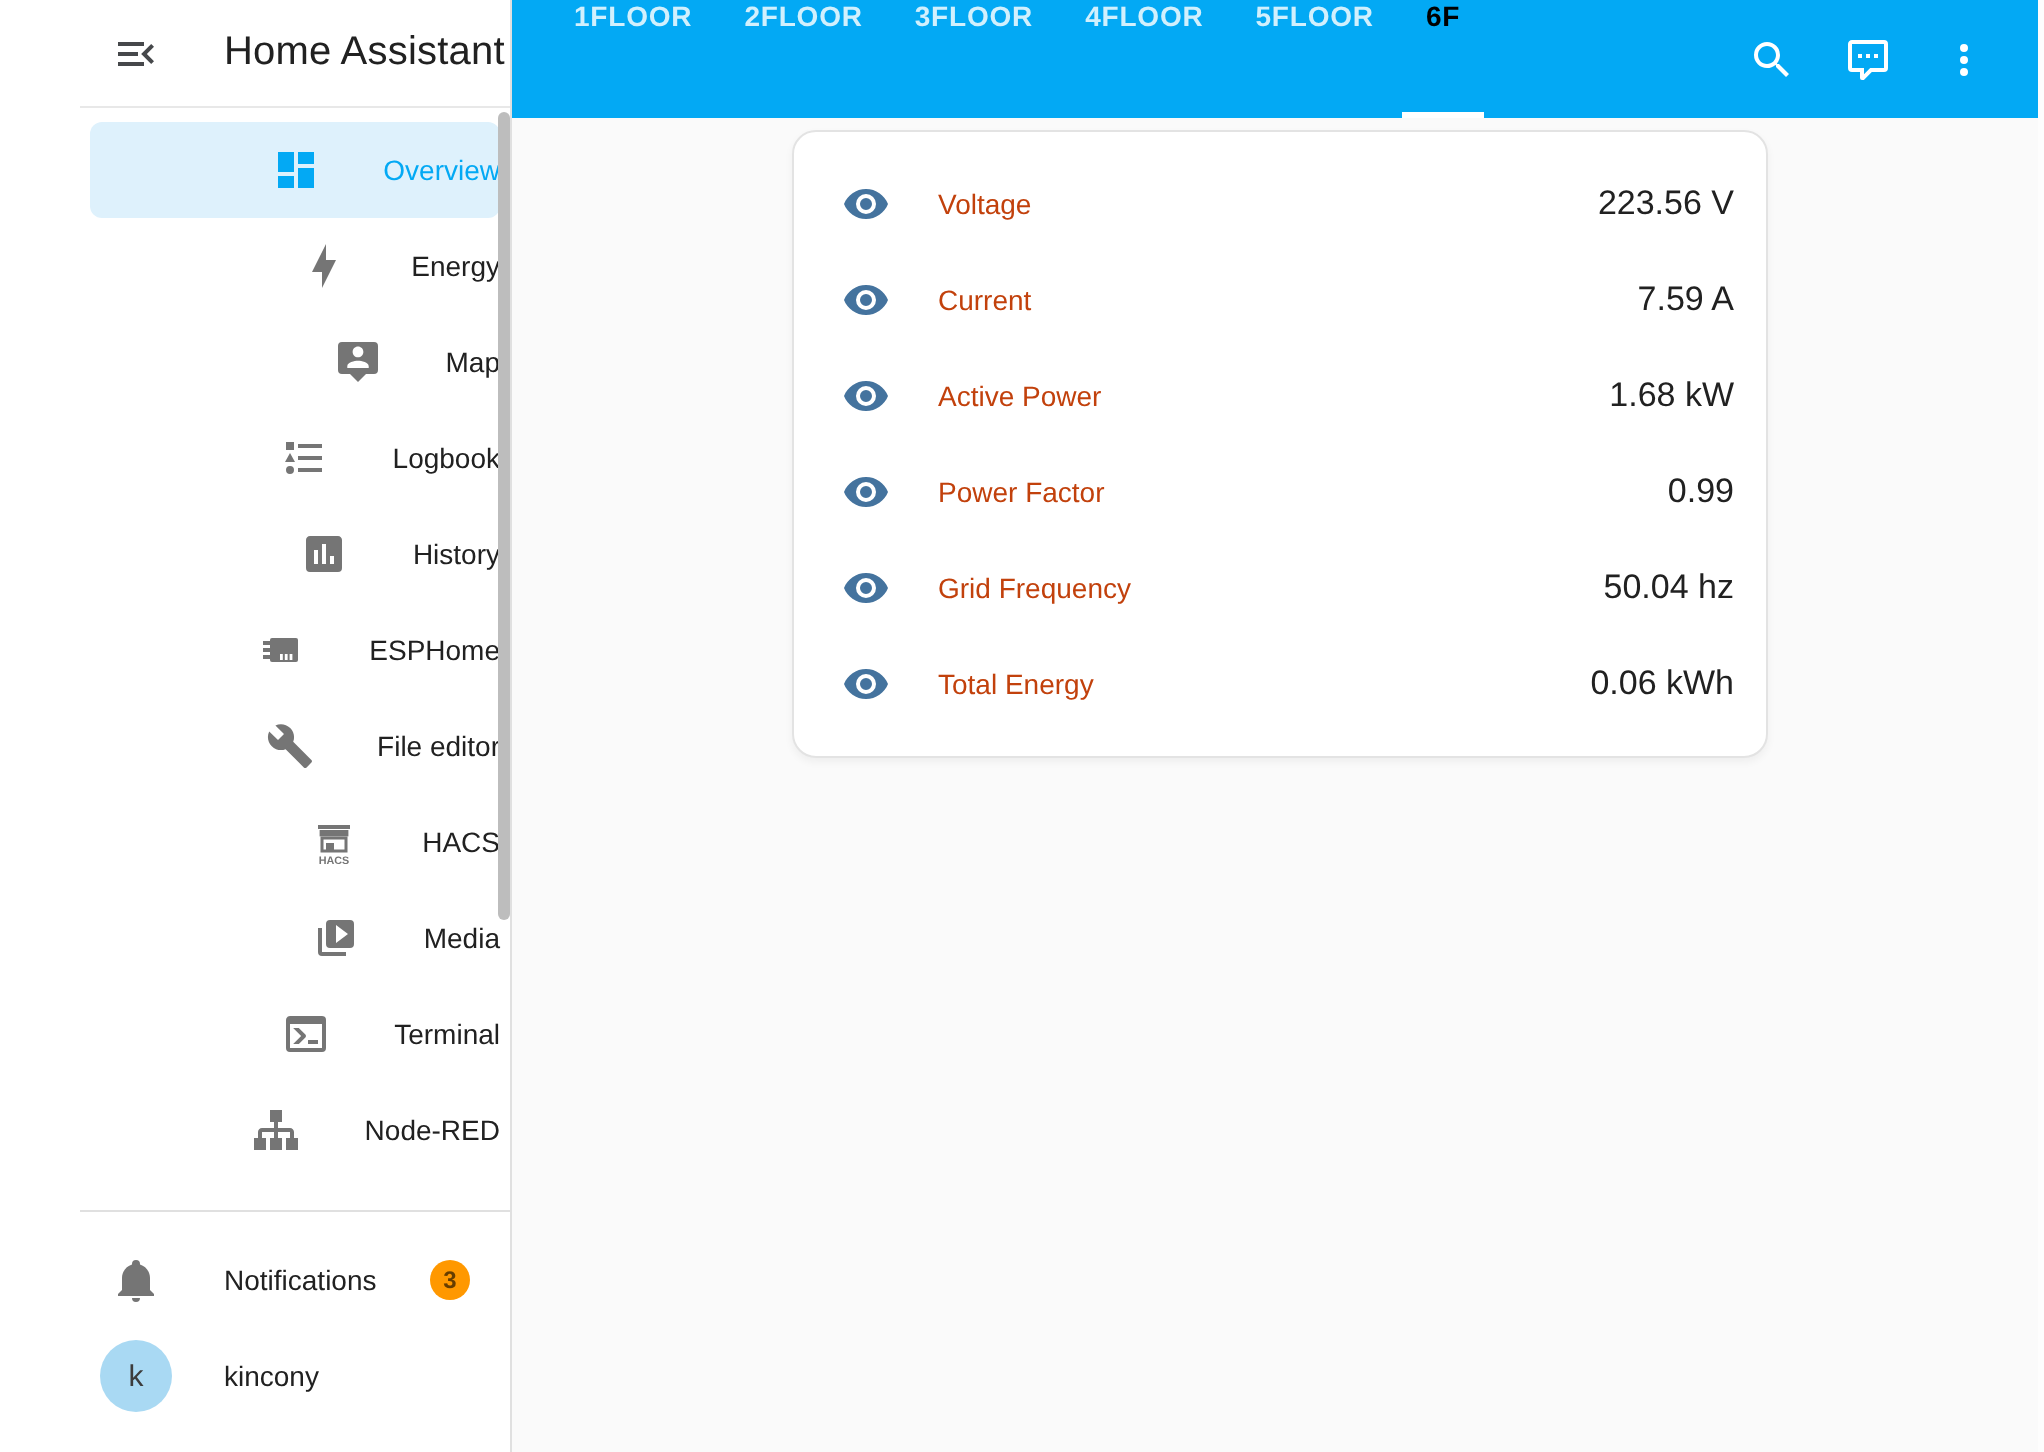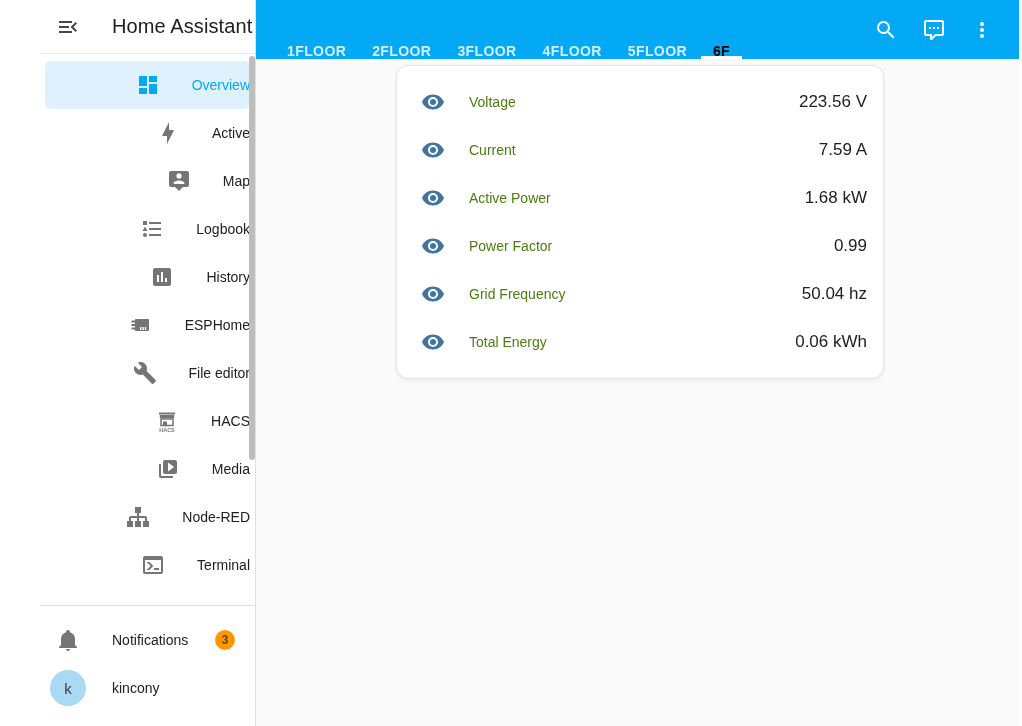--- a/index.html
+++ b/index.html
@@ -40,38 +40,38 @@
     font-size:15px;display:flex;align-items:center;justify-content:center;margin-left:10px;flex:none;
   }
   .user-name{margin-left:26px}
   
   .topbar{
     position:absolute;left:256px;top:0;width:766px;height:59px;background:#03a9f4;
     display:flex;align-items:center;z-index:1;
   }
   .tabs{display:flex;height:100%;margin-left:18px}
   .tab{
-    padding:0 13px;display:flex;align-items:flex-end;position:relative;cursor:pointer;
+    padding:0 13px;display:flex;align-items:flex-start;position:relative;cursor:pointer;
     color:rgba(255,255,255,.82);font-size:14px;font-weight:700;letter-spacing:.4px;
   }
   .tab.active{color:#000000}
   .tab.active::after{content:"";position:absolute;left:1px;right:1px;bottom:0;height:3px;background:#fff}
   .topbar-icons{margin-left:auto;margin-right:16px;display:flex}
   .icon-btn{width:48px;height:48px;display:flex;align-items:center;justify-content:center;color:#fff;cursor:pointer}
   .icon-btn svg{width:24px;height:24px}
   
   .card{
     position:absolute;left:396px;top:65px;width:488px;box-sizing:border-box;
     background:#fff;border:1px solid #e3e3e3;border-radius:12px;
     box-shadow:0 2px 4px rgba(0,0,0,.05);padding:12px 0;
   }
   .entity-row{height:48px;display:flex;align-items:center;padding:0 16px;cursor:pointer}
   .entity-row .row-icn{width:40px;display:flex;justify-content:center;color:#44739e;flex:none}
   .entity-row .row-icn svg{width:24px;height:24px}
-  .row-name{margin-left:16px;flex:1;font-size:14px;color:#4d7c0f}
+  .row-name{margin-left:16px;flex:1;font-size:14px;color:#c2410c}
   .row-value{font-size:17px;color:#212121;white-space:nowrap}
   
   .page-scrollbar{position:absolute;right:0;top:0;width:3px;height:726px;background:#fdfdfd;z-index:3}
   svg{display:block}
 </style>
 </head>
 <body>
 
 <div class="sidebar">
   <div class="sidebar-header">
@@ -91,21 +91,21 @@
           </svg>
       </span>
       <span class="lbl">Overview</span>
     </div>
     <div class="nav-item">
       <span class="icn">
         <svg viewBox="0 0 24 24" width="24" height="24">
             <path fill="currentColor" d="M11,15H6L13,1V9H18L11,23V15Z"></path>
           </svg>
       </span>
-      <span class="lbl">Active</span>
+      <span class="lbl">Energy</span>
     </div>
     <div class="nav-item">
       <span class="icn">
         <svg viewBox="0 0 24 24" width="24" height="24">
             <path fill="currentColor" fill-rule="evenodd" d="M20,2H4A2,2 0 0,0 2,4V16A2,2 0 0,0 4,18H8L12,22L16,18H20A2,2 0 0,0 22,16V4A2,2 0 0,0 20,2M12,4.3C13.5,4.3 14.68,5.5 14.68,7C14.68,8.5 13.5,9.68 12,9.68C10.5,9.68 9.32,8.5 9.32,7C9.32,5.5 10.5,4.3 12,4.3M17.36,15H6.64V14.1C6.64,12.31 10.21,11.41 12,11.41C13.79,11.41 17.36,12.31 17.36,14.1V15Z"></path>
           </svg>
       </span>
       <span class="lbl">Map</span>
     </div>
     <div class="nav-item">
@@ -162,32 +162,32 @@
       <span class="icn">
         <svg viewBox="0 0 24 24" width="24" height="24">
             <path fill="currentColor" fill-rule="evenodd" d="M19,3H9A2,2 0 0,0 7,5V15A2,2 0 0,0 9,17H19A2,2 0 0,0 21,15V5A2,2 0 0,0 19,3M12,14.5V5.5L18,10L12,14.5M3,7V19A2,2 0 0,0 5,21H17V19H5V7H3Z"></path>
           </svg>
       </span>
       <span class="lbl">Media</span>
     </div>
     <div class="nav-item">
       <span class="icn">
         <svg viewBox="0 0 24 24" width="24" height="24">
+            <path fill="currentColor" fill-rule="evenodd" d="M20,19V7H4V19H20M20,3A2,2 0 0,1 22,5V19A2,2 0 0,1 20,21H4A2,2 0 0,1 2,19V5C2,3.89 2.9,3 4,3H20M13,17V15H18V17H13M9.58,13L5.57,9H8.4L11.7,12.3C12.09,12.69 12.09,13.33 11.7,13.72L8.42,17H5.59L9.58,13Z"></path>
+          </svg>
+      </span>
+      <span class="lbl">Terminal</span>
+    </div>
+    <div class="nav-item">
+      <span class="icn">
+        <svg viewBox="0 0 24 24" width="24" height="24">
             <path fill="currentColor" d="M9,2V8H11V11H5C3.89,11 3,11.89 3,13V16H1V22H7V16H5V13H11V16H9V22H15V16H13V13H19V16H17V22H23V16H21V13C21,11.89 20.11,11 19,11H13V8H15V2H9Z"></path>
           </svg>
       </span>
       <span class="lbl">Node-RED</span>
-    </div>
-    <div class="nav-item">
-      <span class="icn">
-        <svg viewBox="0 0 24 24" width="24" height="24">
-            <path fill="currentColor" fill-rule="evenodd" d="M20,19V7H4V19H20M20,3A2,2 0 0,1 22,5V19A2,2 0 0,1 20,21H4A2,2 0 0,1 2,19V5C2,3.89 2.9,3 4,3H20M13,17V15H18V17H13M9.58,13L5.57,9H8.4L11.7,12.3C12.09,12.69 12.09,13.33 11.7,13.72L8.42,17H5.59L9.58,13Z"></path>
-          </svg>
-      </span>
-      <span class="lbl">Terminal</span>
     </div>
     <div class="sb-scroll-thumb"></div>
   </div>
 
   <div class="sidebar-bottom">
     <div class="bottom-item">
       <span class="icn">
         <svg viewBox="0 0 24 24" width="24" height="24">
             <path fill="currentColor" d="M21,19V20H3V19L5,17V11C5,7.9 7.03,5.17 10,4.29C10,4.19 10,4.1 10,4A2,2 0 0,1 12,2A2,2 0 0,1 14,4C14,4.1 14,4.19 14,4.29C16.97,5.17 19,7.9 19,11V17L21,19M14,21A2,2 0 0,1 12,23A2,2 0 0,1 10,21"></path>
           </svg>

